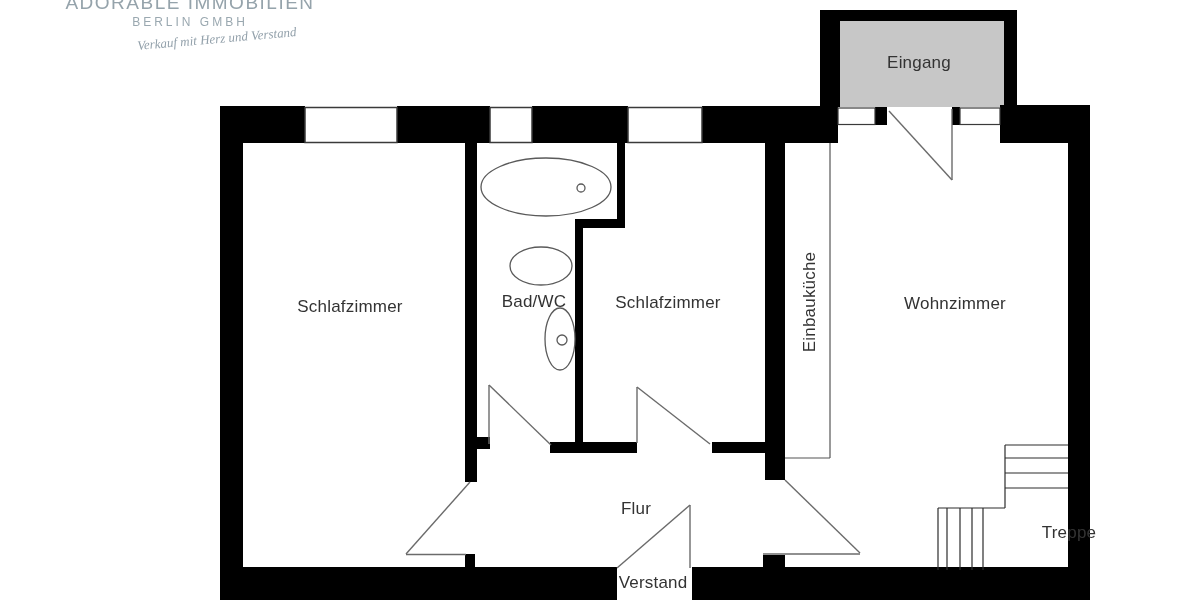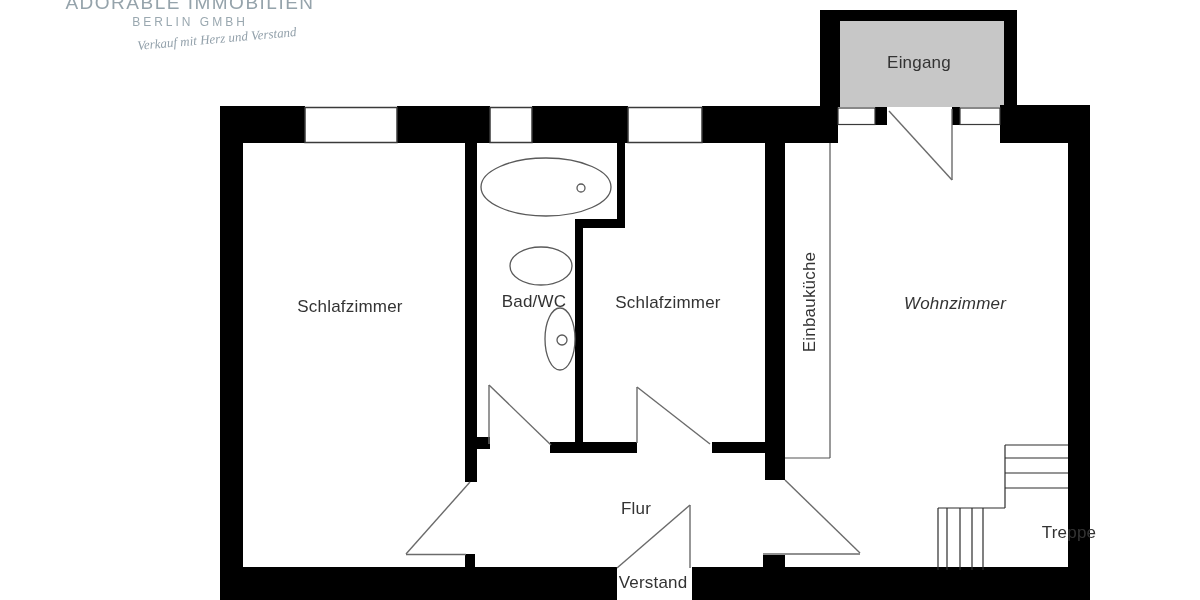--- a/index.html
+++ b/index.html
@@ -113,18 +113,18 @@
       <line x1="972" y1="508" x2="972" y2="570"></line>
       <line x1="983" y1="508" x2="983" y2="570"></line>
     </g>
   </svg>
 
   <div class="room-label" style="left:919px;top:63px;">Eingang</div>
   <div class="room-label" style="left:350px;top:307px;">Schlafzimmer</div>
   <div class="room-label" style="left:521px;top:302px;margin-left:13px;">Bad/WC</div>
   <div class="room-label" style="left:668px;top:303px;">Schlafzimmer</div>
   <div class="room-label vertical" style="left:810px;top:302px;">Einbauküche</div>
-  <div class="room-label" style="left:955px;top:304px;font-style:italic;">Wohnzimmer</div>
+  <div class="room-label" style="left:955px;top:304px;">Wohnzimmer</div>
   <div class="room-label" style="left:636px;top:509px;">Flur</div>
   <div class="room-label" style="left:1069px;top:533px;">Treppe</div>
   <div class="room-label" style="left:653px;top:583px;">Verstand</div>
 
 </div>
 
 </body></html>

